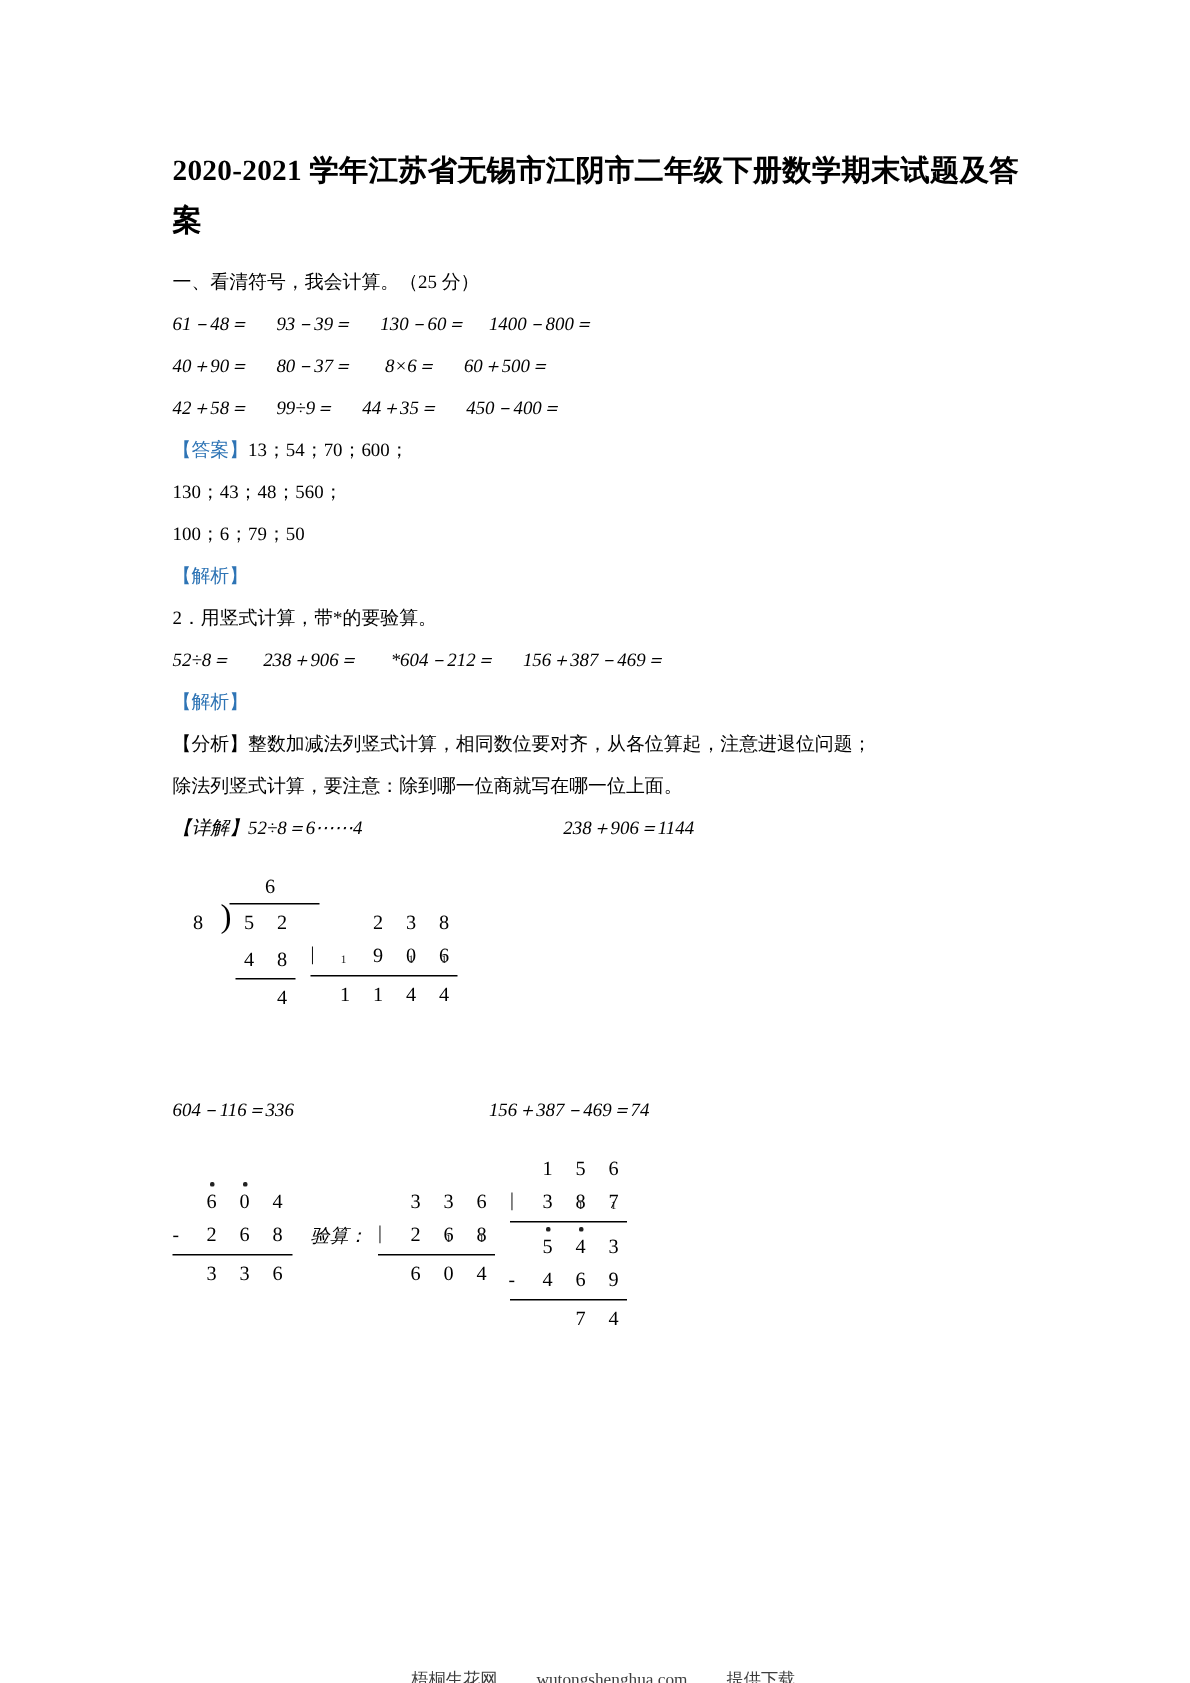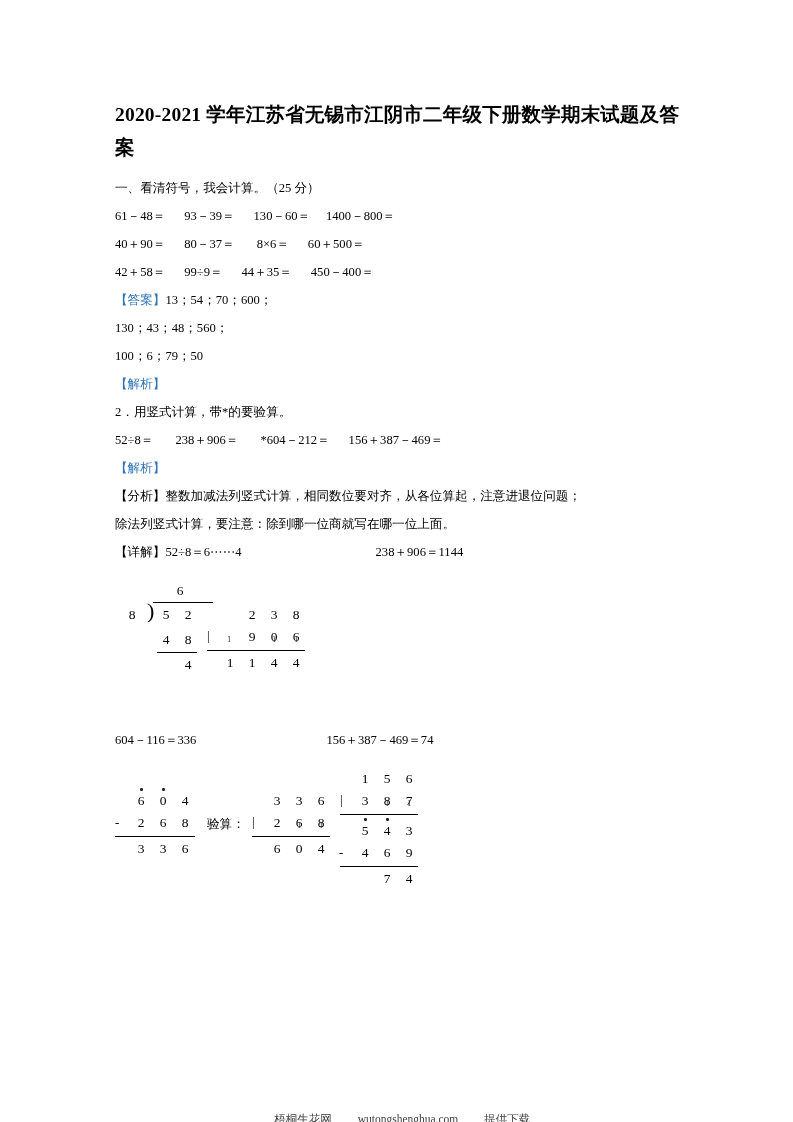--- a/index.html
+++ b/index.html
@@ -45,20 +45,21 @@
     margin: 0;
     white-space: pre-wrap;
   }
   .blue {
     color: #2e74b5;
   }
   .row-eq {
     font-size: 12.6px;
     line-height: 28px;
     white-space: pre;
+    font-style: italic;
   }
 
   
   .vblock {
     position: relative;
     font-size: 13px;
     font-family: "Liberation Serif", "DejaVu Serif", serif;
   }
   .vwrap {
     position: relative;
@@ -100,20 +101,21 @@
     position: absolute;
     font-size: 22px;
     line-height: 22px;
     font-family: "Liberation Serif", "DejaVu Serif", serif;
   }
   .label-inline {
     position: absolute;
     font-size: 12.6px;
     line-height: 16px;
     white-space: nowrap;
+    font-style: italic;
   }
 
   
   .footer {
     position: absolute;
     left: 0;
     top: 1100px;
     width: 793px;
     text-align: center;
     font-size: 11.5px;

